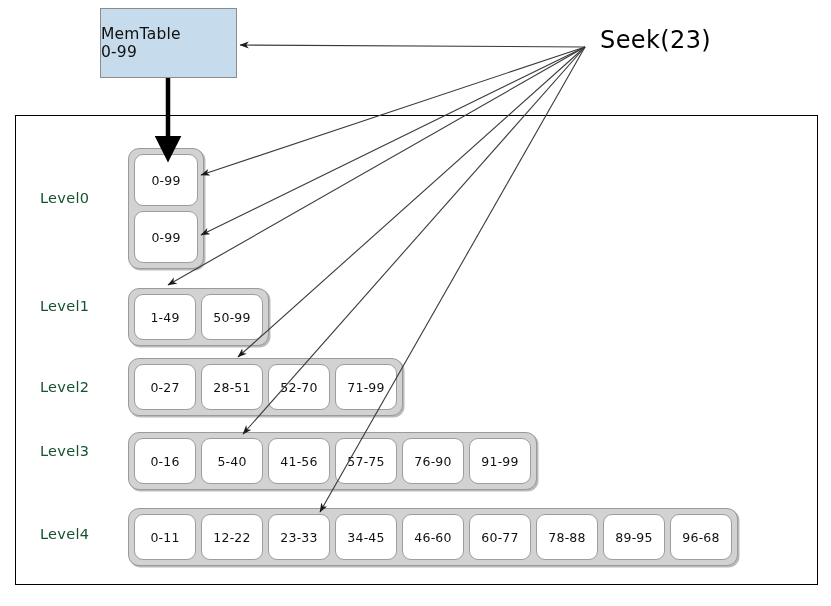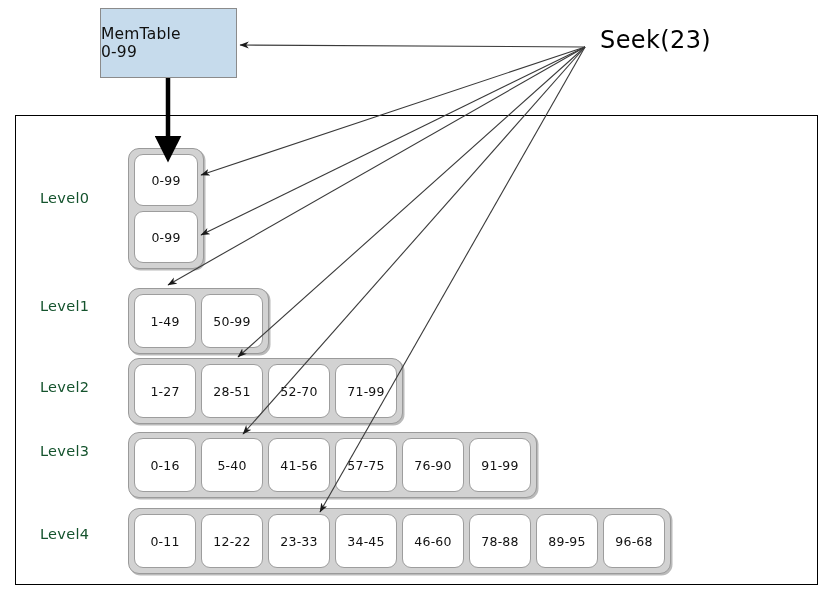--- a/index.html
+++ b/index.html
@@ -106,21 +106,21 @@
     box-sizing: border-box;
     display: flex;
     align-items: center;
     justify-content: center;
     font-size: 12.5px;
     color: #111111;
     letter-spacing: 0.2px;
   }
   .level-container.horizontal .sst {
     width: 62px;
-    height: 54px;
+    height: 46px;
   }
   .level-container.vertical .sst {
     width: 64px;
     height: 52px;
   }
 </style>
 </head>
 <body>
 
 <div id="canvas">
@@ -140,41 +140,42 @@
         <div class="sst">0-99</div>
         <div class="sst">0-99</div>
       </div>
       <div class="level-label" style="left: 40px; top: 298px;">Level1</div>
       <div class="level-container horizontal" style="left: 128px; top: 288px;">
         <div class="sst">1-49</div>
         <div class="sst">50-99</div>
       </div>
       <div class="level-label" style="left: 40px; top: 363px; margin-top: 16px;">Level2</div>
       <div class="level-container horizontal" style="left: 128px; top: 358px;">
-        <div class="sst">1-27</div>
+        <div class="sst">0-27</div>
         <div class="sst">28-51</div>
         <div class="sst">52-70</div>
         <div class="sst">71-99</div>
       </div>
       <div class="level-label" style="left: 40px; top: 443px;">Level3</div>
       <div class="level-container horizontal" style="left: 128px; top: 432px;">
         <div class="sst">0-16</div>
         <div class="sst">5-40</div>
         <div class="sst">41-56</div>
         <div class="sst">57-75</div>
         <div class="sst">76-90</div>
         <div class="sst">91-99</div>
       </div>
       <div class="level-label" style="left: 40px; top: 526px;">Level4</div>
       <div class="level-container horizontal" style="left: 128px; top: 508px;">
         <div class="sst">0-11</div>
         <div class="sst">12-22</div>
         <div class="sst">23-33</div>
         <div class="sst">34-45</div>
         <div class="sst">46-60</div>
+        <div class="sst">60-77</div>
         <div class="sst">78-88</div>
         <div class="sst">89-95</div>
         <div class="sst">96-68</div>
       </div>
     </div>
 
   <svg id="arrow-layer" viewBox="0 0 831 606">
     <defs>
       <marker id="thin-head" markerWidth="9" markerHeight="9" refX="8" refY="3.2" orient="auto" markerUnits="strokeWidth">
         <path d="M0,0 L8.5,3.2 L0,6.4 L2.4,3.2 z" fill="#1a1a1a"></path>

